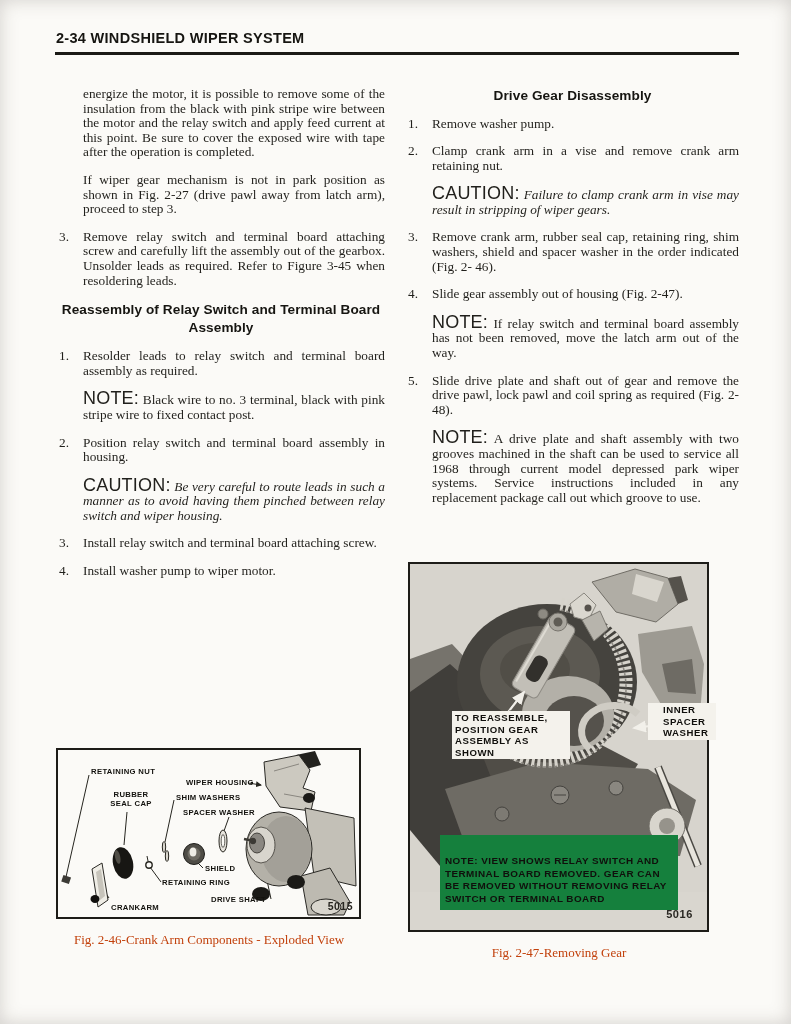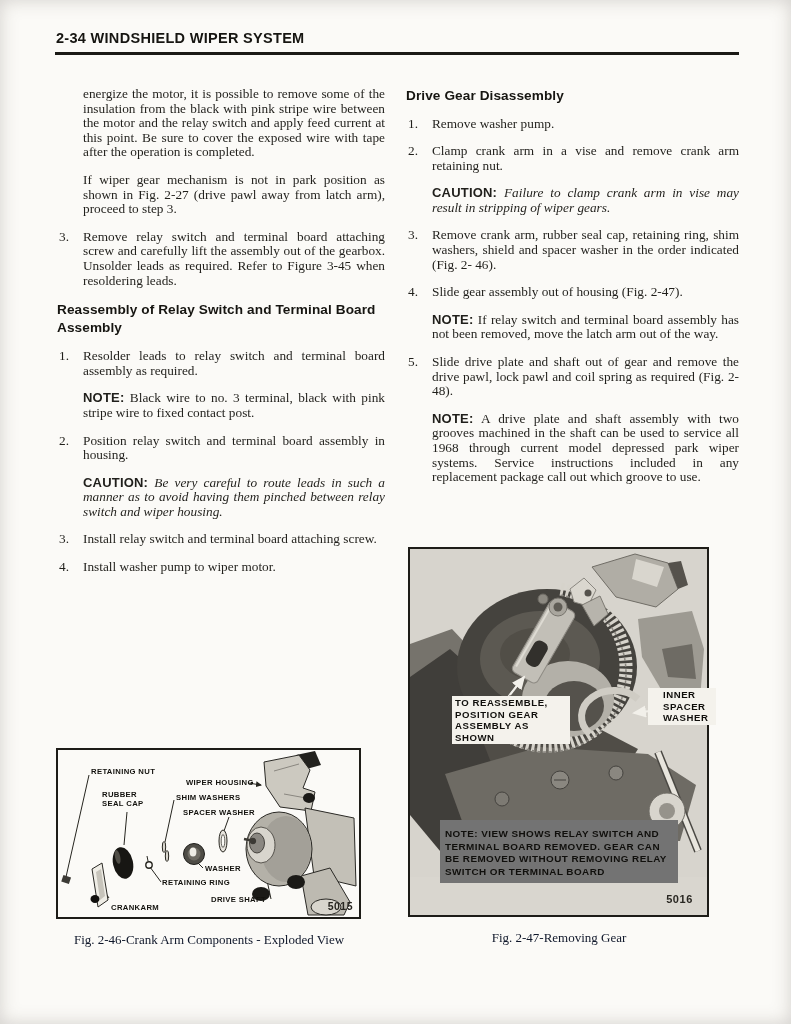--- a/index.html
+++ b/index.html
@@ -32,38 +32,38 @@
   }
   .col-left  { left:56px;  width:329px; }
   .col-right { left:405px; width:334px; }
   .para { margin:0 0 13px 27px; text-align:justify; }
   .li { display:flex; margin:0 0 13px 0; }
   .num { flex:none; width:27px; padding-left:3px; box-sizing:border-box; }
   .li-text { flex:1; text-align:justify; }
   .callout { margin:0 0 13px 27px; text-align:justify; }
   .lbl-bold {
     font-family:"Liberation Sans", sans-serif;
-    font-weight:700; font-size:13px; letter-spacing:.2px;
+    font-weight:400; font-size:18px; letter-spacing:.2px;
   }
   .caution-body { font-style:italic; }
   .sec-heading {
     font:700 13.6px/17.5px "Liberation Sans", sans-serif;
     color:#161511; letter-spacing:.1px;
-    margin:8px 0 13px 1px; text-align:left;
+    margin:8px 0 13px 1px; text-align:center;
   }
   .sec-heading.first { margin-top:0; margin-bottom:12px; }
   
   .fig { position:absolute; }
   .fig-box {
     position:relative; border:2.5px solid #1d1c18; background:#fbfaf7;
     box-sizing:content-box;
   }
   .fig-art { position:absolute; left:0; top:0; }
   .fig-caption {
-    font:13px/15px "Liberation Serif", serif; color:#0f172a;
+    font:13px/15px "Liberation Serif", serif; color:#c2410c;
     text-align:center; margin-top:13px;
   }
   
   .flabel {
     position:absolute;
     font:700 7.7px/8.8px "Liberation Sans", sans-serif;
     letter-spacing:.35px; color:#13120e; white-space:nowrap;
   }
   .flabel.wrap { white-space:normal; }
   .fig-photonum {
@@ -75,21 +75,21 @@
   .plabel {
     position:absolute;
     font:700 9.6px/11.6px "Liberation Sans", sans-serif;
     letter-spacing:.55px; color:#100f0c;
     background:#f4f2ec; padding:1px 3px;
   }
   .pnote {
     position:absolute;
     font:700 9.9px/12.6px "Liberation Sans", sans-serif;
     letter-spacing:.45px; color:#100f0c;
-    background:#737373; padding:8px 5px 5px 5px;
+    background:#15803d; padding:20px 5px 5px 5px;
   }
   .pnum-light {
     position:absolute;
     font:700 11px "Liberation Sans", sans-serif;
     letter-spacing:.6px; color:#2a2823;
   }
 </style>
 </head>
 <body>
 
@@ -147,21 +147,21 @@
     </div>
     <p class="callout"><span class="lbl-bold">NOTE:</span> <span>If relay switch and terminal board assembly has not been removed, move the latch arm out of the way.</span></p>
     <div class="li">
       <span class="num">5.</span>
       <div class="li-text">Slide drive plate and shaft out of gear and remove the drive pawl, lock pawl and coil spring as required (Fig. 2-48).</div>
     </div>
     <p class="callout"><span class="lbl-bold">NOTE:</span> <span>A drive plate and shaft assembly with two grooves machined in the shaft can be used to service all 1968 through current model depressed park wiper systems. Service instructions included in any replacement package call out which groove to use.</span></p>
   </div>
 
   <div class="fig" style="left:56px; top:748px; width:306px;">
-    <div class="fig-box" style="width:301px; height:167px;">
+    <div class="fig-box" style="width:301px; height:167px;text-align:center;">
       <svg class="fig-art" width="301" height="167" viewBox="0 0 301 167">
         <defs>
           <marker id="ah46" markerWidth="7" markerHeight="7" refX="5" refY="3" orient="auto">
             <polygon points="0,0 6,3 0,6" fill="#26251f"></polygon>
           </marker>
         </defs>
 
         <g stroke="#26251f" stroke-width="1" fill="none">
           <path d="M31,25 L8,127"></path>
           <path d="M69,62 L66,95"></path>
@@ -205,30 +205,30 @@
         <line x1="186" y1="89" x2="196" y2="91" stroke="#3c3a35" stroke-width="2.5"></line>
         <ellipse cx="203" cy="144" rx="9" ry="7" fill="#1b1a17"></ellipse>
         <ellipse cx="238" cy="132" rx="9" ry="7" fill="#1b1a17"></ellipse>
         <ellipse cx="251" cy="48" rx="6" ry="5" fill="#1b1a17"></ellipse>
       </svg>
       <div class="flabel" style="left:33px; top:18px;">RETAINING NUT</div>
       <div class="flabel wrap" style="left:44px; top:41px; width:58px;">RUBBER SEAL CAP</div>
       <div class="flabel" style="left:128px; top:29px;">WIPER HOUSING</div>
       <div class="flabel" style="left:118px; top:44px;">SHIM WASHERS</div>
       <div class="flabel" style="left:125px; top:59px;">SPACER WASHER</div>
-      <div class="flabel" style="left:147px; top:115px;">WASHER</div>
+      <div class="flabel" style="left:147px; top:115px;">SHIELD</div>
       <div class="flabel" style="left:104px; top:129px;">RETAINING RING</div>
       <div class="flabel" style="left:53px; top:154px;">CRANKARM</div>
       <div class="flabel" style="left:153px; top:146px;">DRIVE SHAFT</div>
       <div class="fig-photonum" style="right:6px; bottom:5px;">5015</div>
     </div>
     <div class="fig-caption">Fig. 2-46-Crank Arm Components - Exploded View</div>
   </div>
 
-  <div class="fig" style="left:408px; top:547px; width:302px;">
+  <div class="fig" style="left:408px; top:562px; width:302px;">
     <div class="fig-box" style="width:297px; height:366px;">
       <svg class="fig-art" width="297" height="366" viewBox="0 0 297 366">
         <defs>
           <marker id="ah47" markerWidth="8" markerHeight="8" refX="6" refY="3" orient="auto">
             <polygon points="0,0 7,3 0,6" fill="#f2f0ea"></polygon>
           </marker>
         </defs>
         <rect x="0" y="0" width="297" height="366" fill="#d7d4cd"></rect>
 
         <polygon points="0,95 42,80 72,112 32,142 0,138" fill="#76736c"></polygon>

